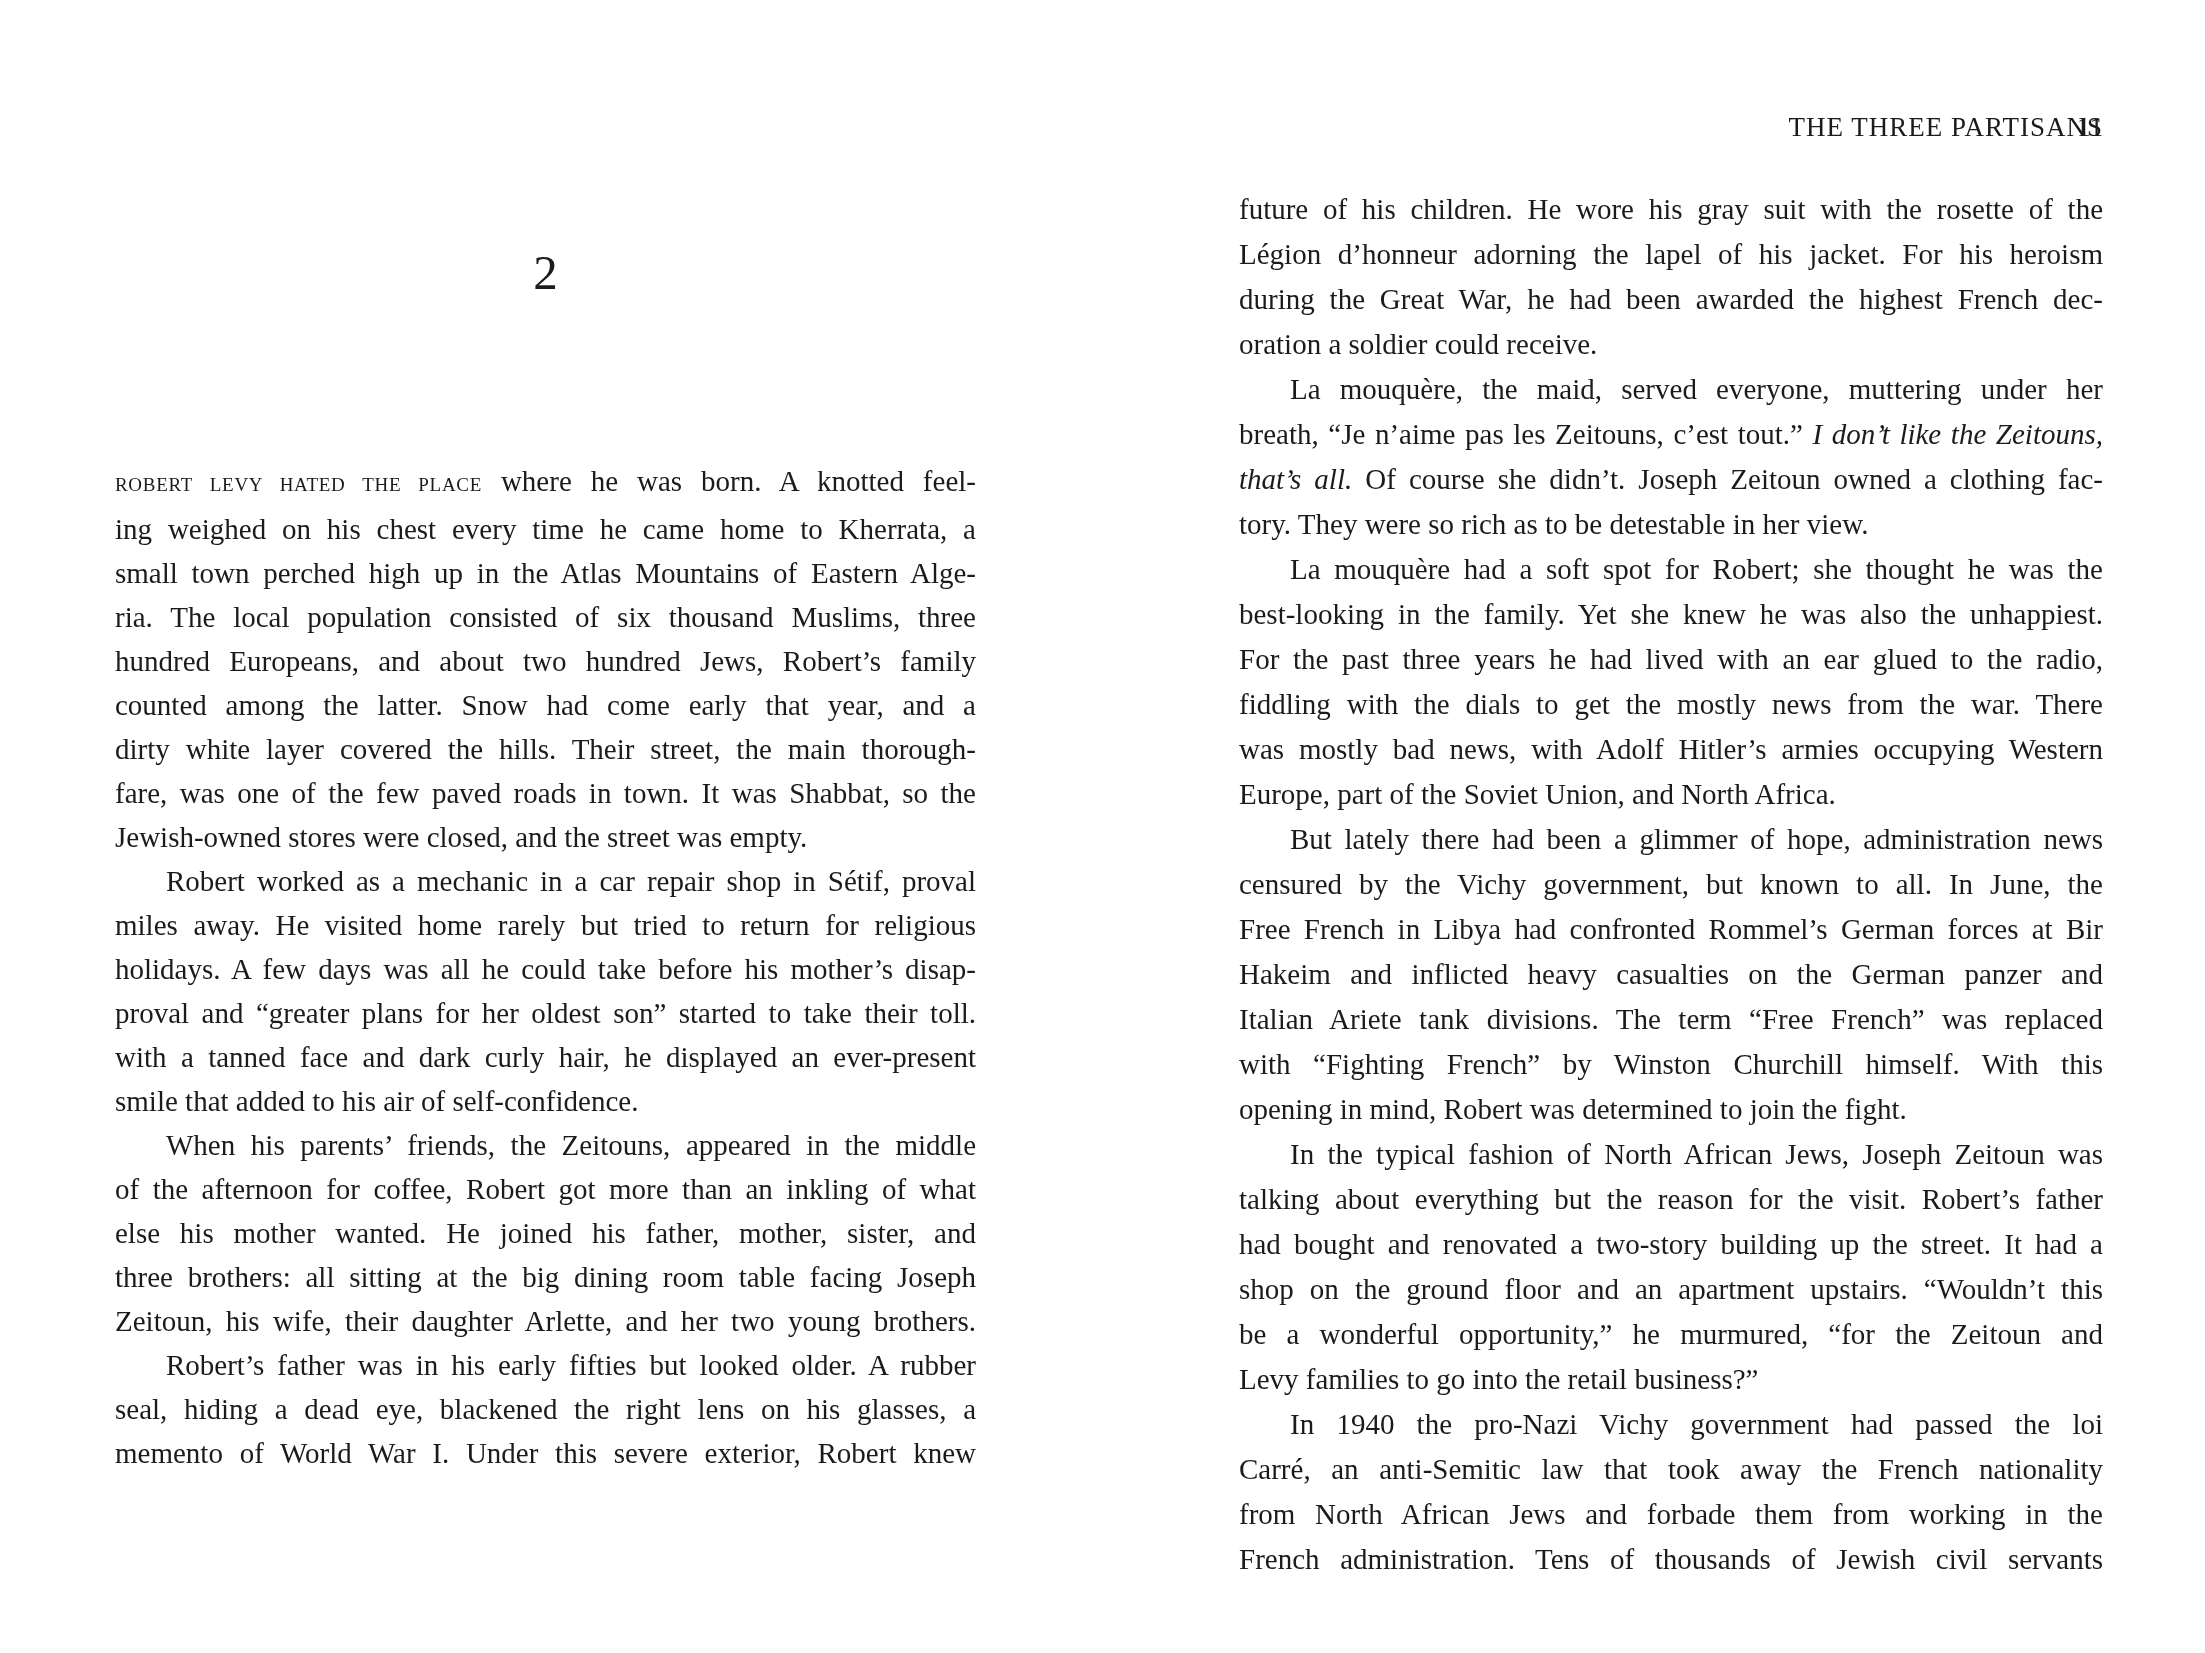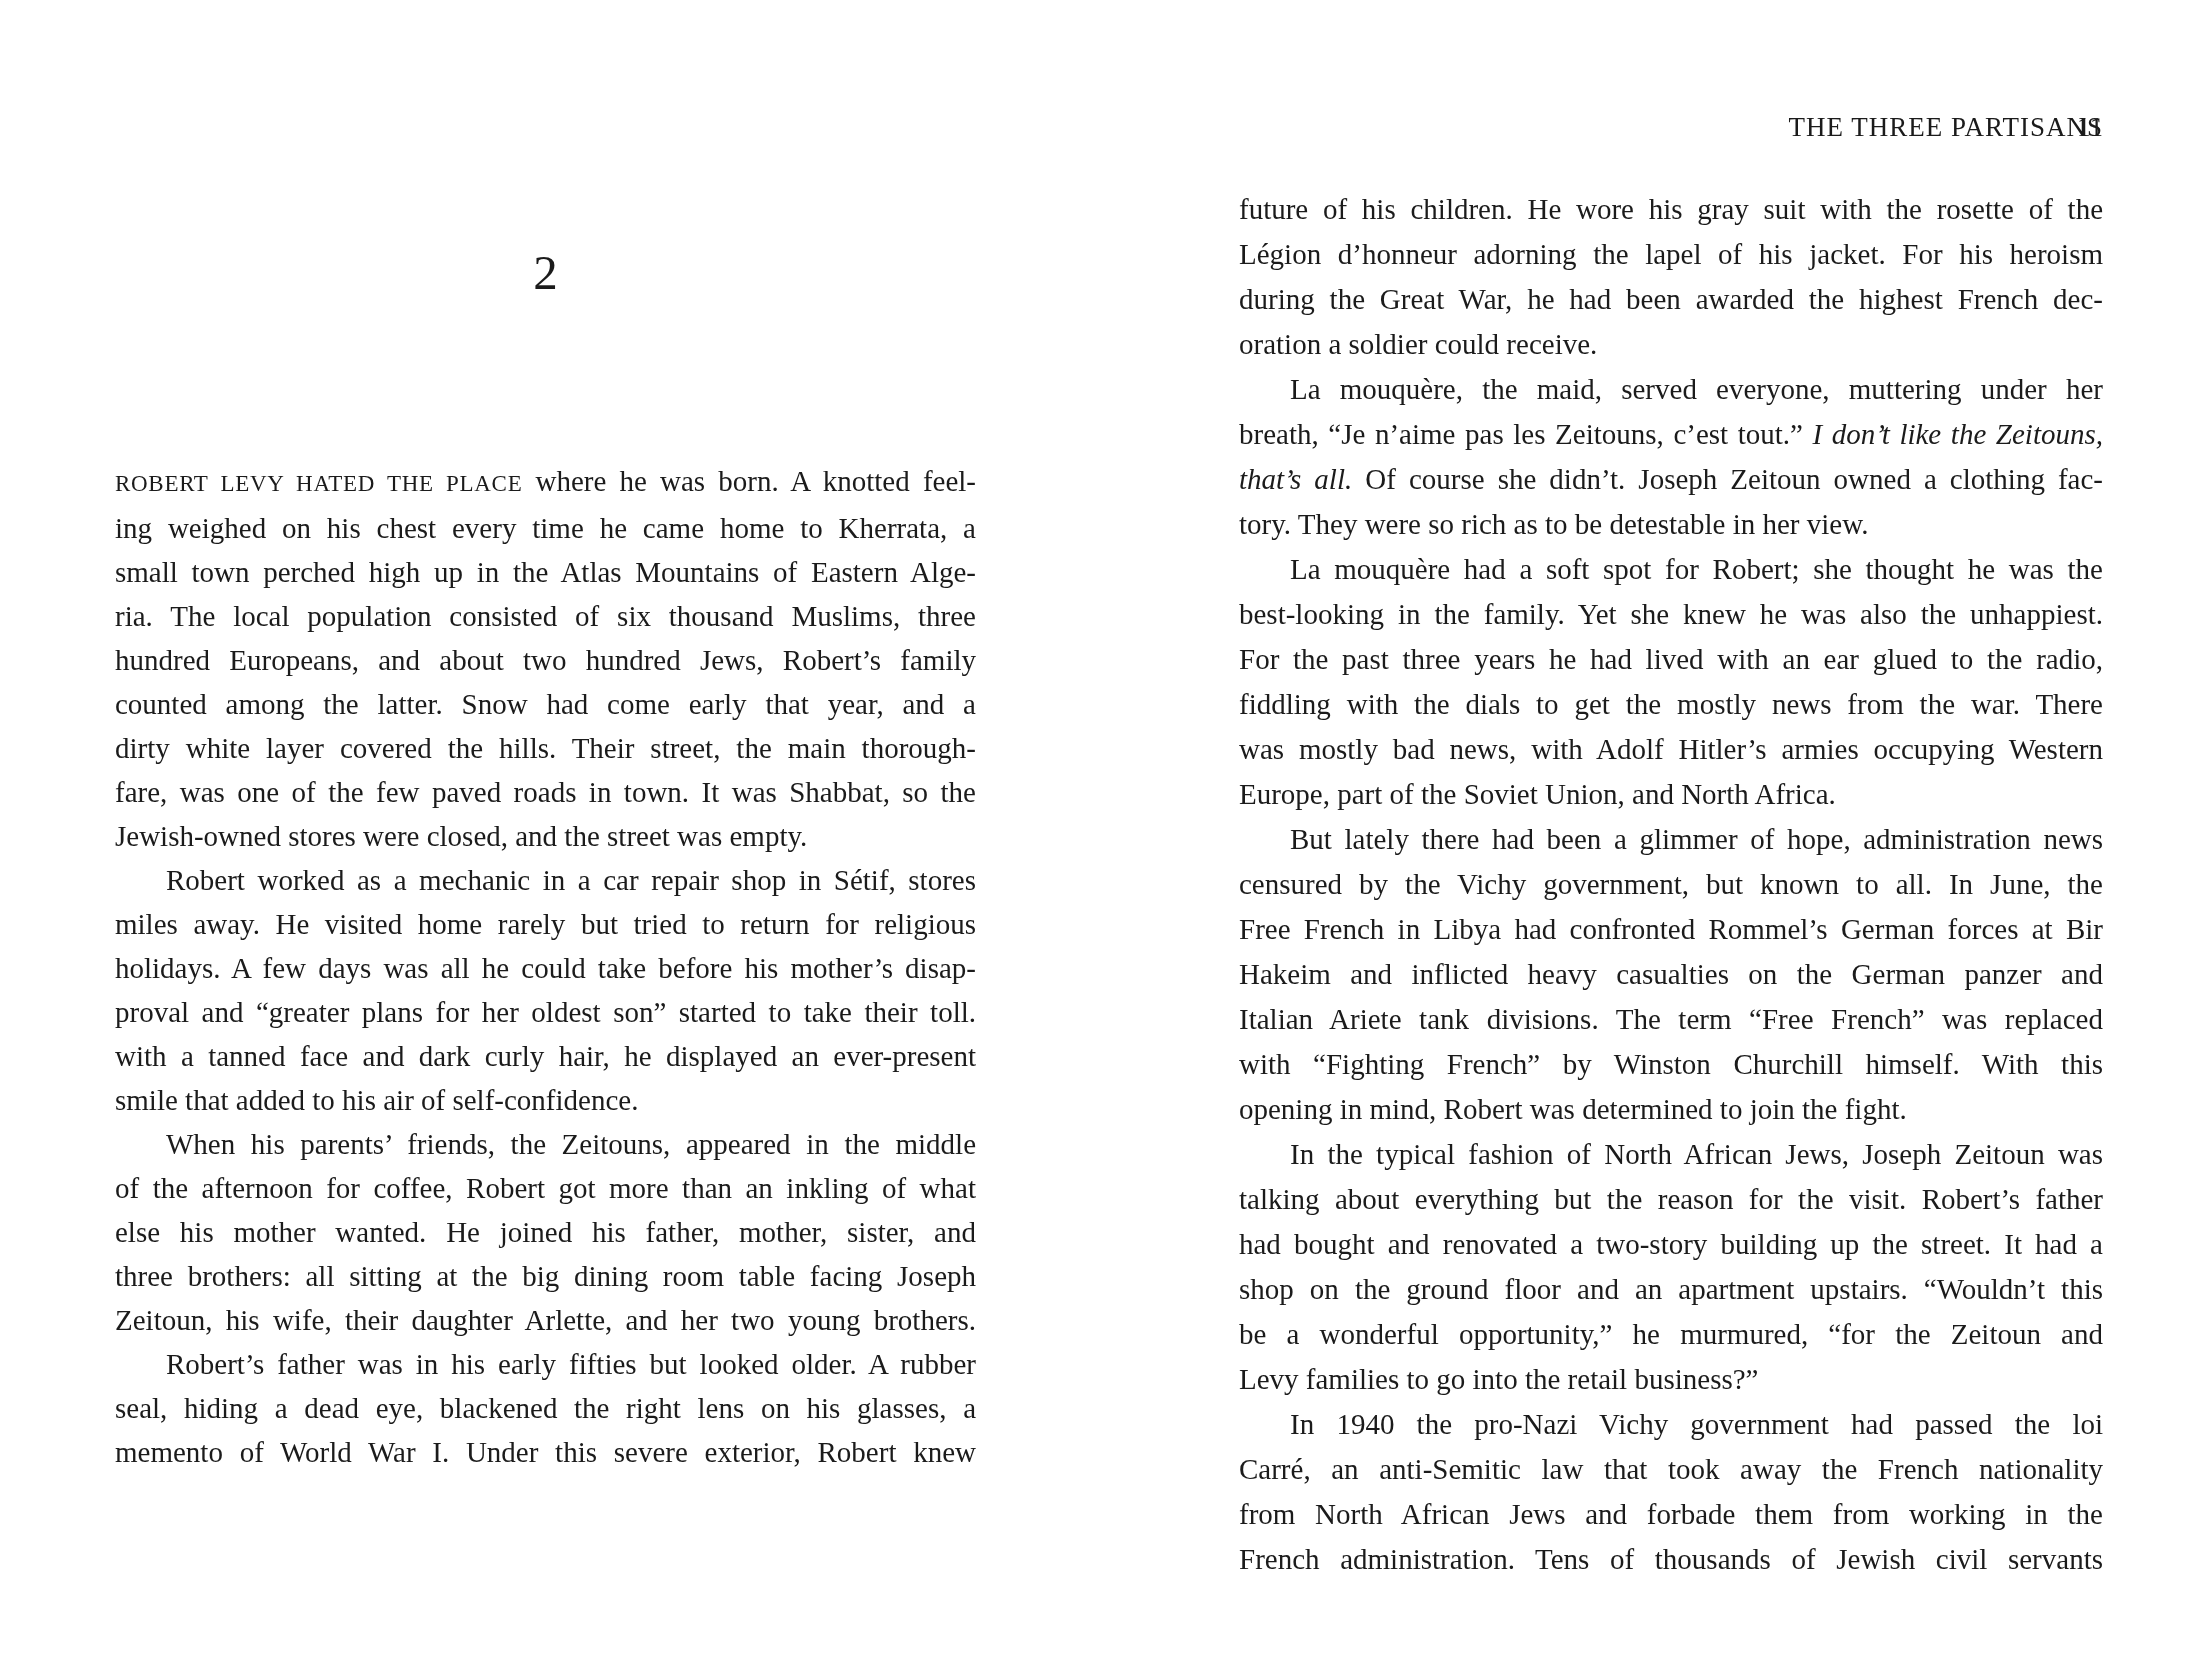--- a/index.html
+++ b/index.html
@@ -40,40 +40,40 @@
   .line {
     text-align: justify;
     text-align-last: justify;
     text-justify: inter-word;
     white-space: nowrap;
   }
   .line.par-end { text-align-last: left; }
   .line.indent  { padding-left: 51px; }
 
   .italic { font-style: italic; }
-  .smallcaps { font-size: 23px; letter-spacing: 0.7px; }
+  .smallcaps { font-size: 19px; letter-spacing: 0.7px; }
 </style>
 </head>
 <body>
 
 <div class="spread">
 
   <section class="page page-left">
     <div class="chapter-number">2</div>
     <div id="left-body" class="body-text left-body">
         <div class="line"><span class="smallcaps">ROBERT LEVY HATED THE PLACE</span><span> where he was born. A knotted feel-</span></div>
         <div class="line"><span>ing weighed on his chest every time he came home to Kherrata, a</span></div>
         <div class="line"><span>small town perched high up in the Atlas Mountains of Eastern Alge-</span></div>
         <div class="line"><span>ria. The local population consisted of six thousand Muslims, three</span></div>
         <div class="line"><span>hundred Europeans, and about two hundred Jews, Robert’s family</span></div>
         <div class="line"><span>counted among the latter. Snow had come early that year, and a</span></div>
         <div class="line"><span>dirty white layer covered the hills. Their street, the main thorough-</span></div>
         <div class="line"><span>fare, was one of the few paved roads in town. It was Shabbat, so the</span></div>
         <div class="line par-end"><span>Jewish-owned stores were closed, and the street was empty.</span></div>
-        <div class="line indent"><span>Robert worked as a mechanic in a car repair shop in Sétif, stores</span></div>
+        <div class="line indent"><span>Robert worked as a mechanic in a car repair shop in Sétif, proval</span></div>
         <div class="line"><span>miles away. He visited home rarely but tried to return for religious</span></div>
         <div class="line"><span>holidays. A few days was all he could take before his mother’s disap-</span></div>
         <div class="line"><span>proval and “greater plans for her oldest son” started to take their toll.</span></div>
         <div class="line"><span>with a tanned face and dark curly hair, he displayed an ever-present</span></div>
         <div class="line par-end"><span>smile that added to his air of self-confidence.</span></div>
         <div class="line indent"><span>When his parents’ friends, the Zeitouns, appeared in the middle</span></div>
         <div class="line"><span>of the afternoon for coffee, Robert got more than an inkling of what</span></div>
         <div class="line"><span>else his mother wanted. He joined his father, mother, sister, and</span></div>
         <div class="line"><span>three brothers: all sitting at the big dining room table facing Joseph</span></div>
         <div class="line"><span>Zeitoun, his wife, their daughter Arlette, and her two young brothers.</span></div>

